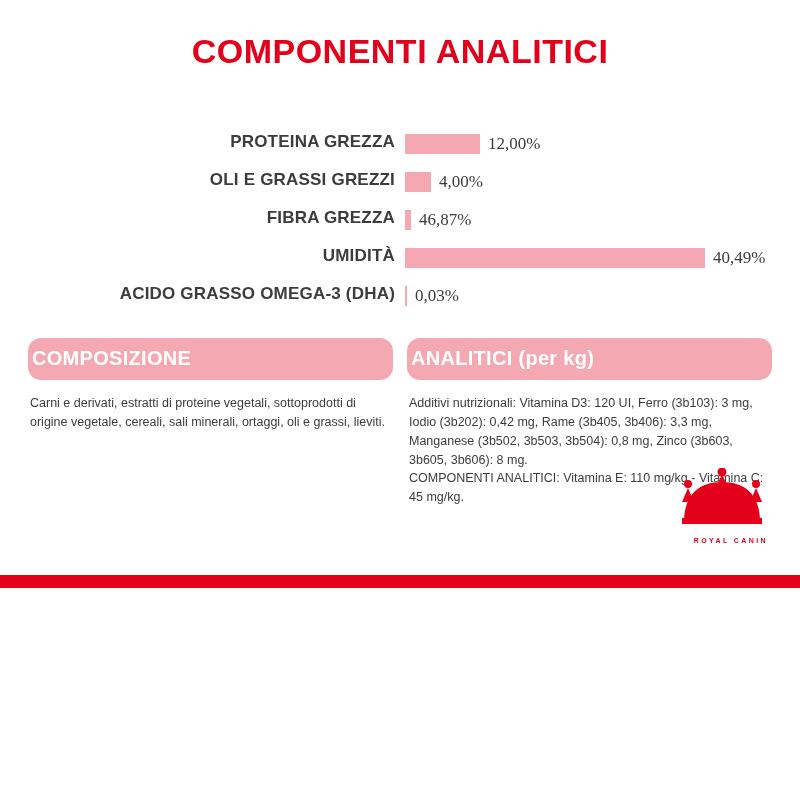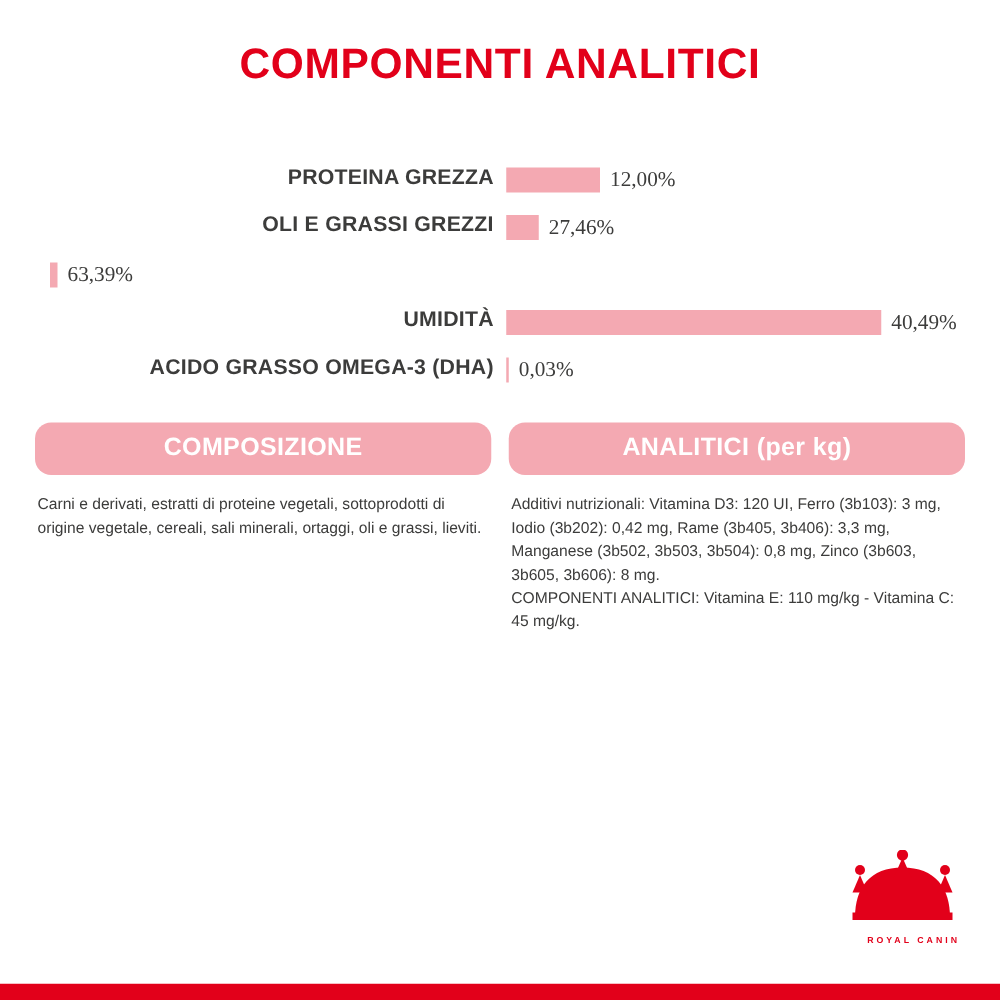--- a/index.html
+++ b/index.html
@@ -9,21 +9,21 @@
   body {
     width: 800px;
     height: 800px;
     background: #ffffff;
     font-family: "Liberation Sans", sans-serif;
     overflow: hidden;
     position: relative;
   }
   .page {
     width: 800px;
-    height: 800px;
+    height: 588px;
     position: relative;
     box-sizing: border-box;
   }
   .title {
     text-align: center;
     color: #e2001a;
     font-size: 34px;
     font-weight: bold;
     letter-spacing: 0.5px;
     padding-top: 33px;
@@ -76,21 +76,20 @@
     margin-top: 30px;
     padding: 0 28px;
   }
   .panel {
     flex: 1;
     min-width: 0;
   }
   .panel-head {
     background: #f4a9b2;
     color: #ffffff;
-    text-align: center;
     font-size: 20px;
     font-weight: bold;
     padding: 9px 4px 10px;
     letter-spacing: 0.3px;
     border-radius: 13px;
   }
   .panel-head .normal {
     font-weight: bold;
   }
   .panel-body {
@@ -141,29 +140,30 @@
       <div class="bar-wrap">
         <div class="bar" style="width:75px"></div>
         <div class="bar-value">12,00%</div>
       </div>
     </div>
 
     <div class="bar-row">
       <div class="bar-label">OLI E GRASSI GREZZI</div>
       <div class="bar-wrap">
         <div class="bar" style="width:26px"></div>
-        <div class="bar-value">27,46%</div>
-      </div>
-    </div>
-
-
-    <div class="bar-row">
+        <div class="bar-value">4,00%</div>
+      </div>
+    </div>
+
+
+    <div class="bar-row">
+      <div class="bar-label">FIBRA GREZZA</div>
       <div class="bar-wrap">
         <div class="bar" style="width:6px"></div>
-        <div class="bar-value">63,39%</div>
+        <div class="bar-value">46,87%</div>
       </div>
     </div>
 
     <div class="bar-row">
       <div class="bar-label">UMIDITÀ</div>
       <div class="bar-wrap">
         <div class="bar" style="width:300px"></div>
         <div class="bar-value">40,49%</div>
       </div>
     </div>

